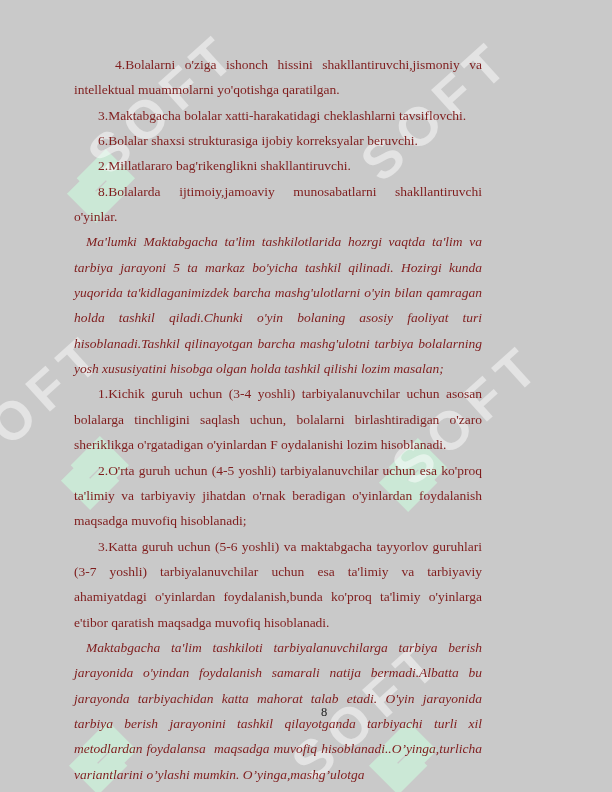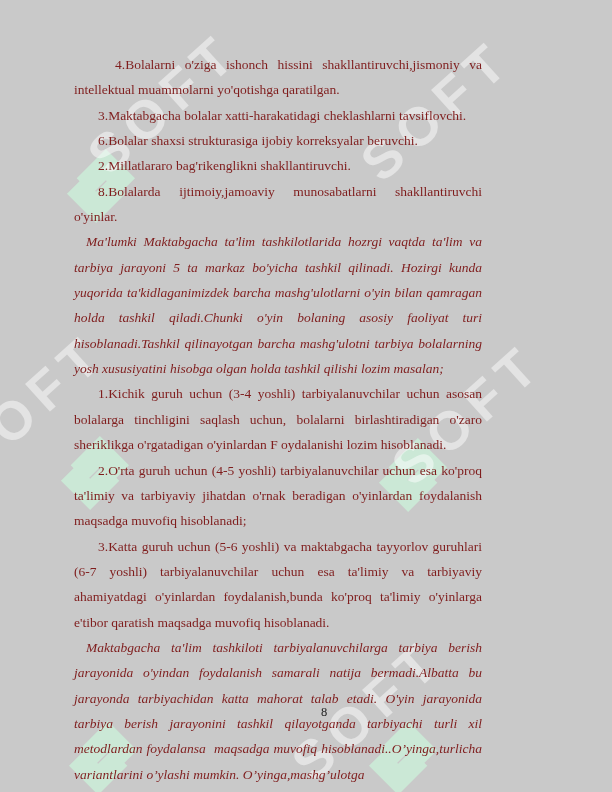--- a/index.html
+++ b/index.html
@@ -94,19 +94,19 @@
 
   <div class="content">
     <p class="ind-lg">4.Bolalarni o'ziga ishonch hissini shakllantiruvchi,jismoniy va intellektual muammolarni yo'qotishga qaratilgan.</p>
     <p class="ind-md">3.Maktabgacha bolalar xatti-harakatidagi cheklashlarni tavsiflovchi.</p>
     <p class="ind-md">6.Bolalar shaxsi strukturasiga ijobiy korreksyalar beruvchi.</p>
     <p class="ind-md">2.Millatlararo bag'rikenglikni shakllantiruvchi.</p>
     <p class="ind-md">8.Bolalarda ijtimoiy,jamoaviy munosabatlarni shakllantiruvchi o'yinlar.</p>
     <p class="ind-sm">Ma'lumki Maktabgacha ta'lim tashkilotlarida hozrgi vaqtda ta'lim va tarbiya jarayoni 5 ta markaz bo'yicha tashkil qilinadi. Hozirgi kunda yuqorida ta'kidlaganimizdek barcha mashg'ulotlarni o'yin bilan qamragan holda tashkil qiladi.Chunki o'yin bolaning asosiy faoliyat turi hisoblanadi.Tashkil qilinayotgan barcha mashg'ulotni tarbiya bolalarning yosh xususiyatini hisobga olgan holda tashkil qilishi lozim masalan;</p>
     <p class="ind-md">1.Kichik guruh uchun (3-4 yoshli) tarbiyalanuvchilar uchun asosan bolalarga tinchligini saqlash uchun, bolalarni birlashtiradigan o'zaro sheriklikga o'rgatadigan o'yinlardan F oydalanishi lozim hisoblanadi.</p>
     <p class="ind-md">2.O'rta guruh uchun (4-5 yoshli) tarbiyalanuvchilar uchun esa ko'proq ta'limiy va tarbiyaviy jihatdan o'rnak beradigan o'yinlardan foydalanish maqsadga muvofiq hisoblanadi;</p>
-    <p class="ind-md">3.Katta guruh uchun (5-6 yoshli) va maktabgacha tayyorlov guruhlari (6-7 yoshli) tarbiyalanuvchilar uchun esa ta'limiy va tarbiyaviy ahamiyatdagi o'yinlardan foydalanish,bunda ko'proq ta'limiy o'yinlarga e'tibor qaratish maqsadga muvofiq hisoblanadi.</p>
+    <p class="ind-md">3.Katta guruh uchun (5-6 yoshli) va maktabgacha tayyorlov guruhlari (3-7 yoshli) tarbiyalanuvchilar uchun esa ta'limiy va tarbiyaviy ahamiyatdagi o'yinlardan foydalanish,bunda ko'proq ta'limiy o'yinlarga e'tibor qaratish maqsadga muvofiq hisoblanadi.</p>
     <p class="ind-sm">Maktabgacha ta'lim tashkiloti tarbiyalanuvchilarga tarbiya berish jarayonida o'yindan foydalanish samarali natija bermadi.Albatta bu jarayonda tarbiyachidan katta mahorat talab etadi. O'yin jarayonida tarbiya berish jarayonini tashkil qilayotganda tarbiyachi turli xil metodlardan foydalansa &nbsp;maqsadga muvofiq hisoblanadi..O’yinga,turlicha variantlarini o’ylashi mumkin. O’yinga,mashg’ulotga</p>
   </div>
 
   <div class="page-num">8</div>
 
 </div>
 
 </body></html>

